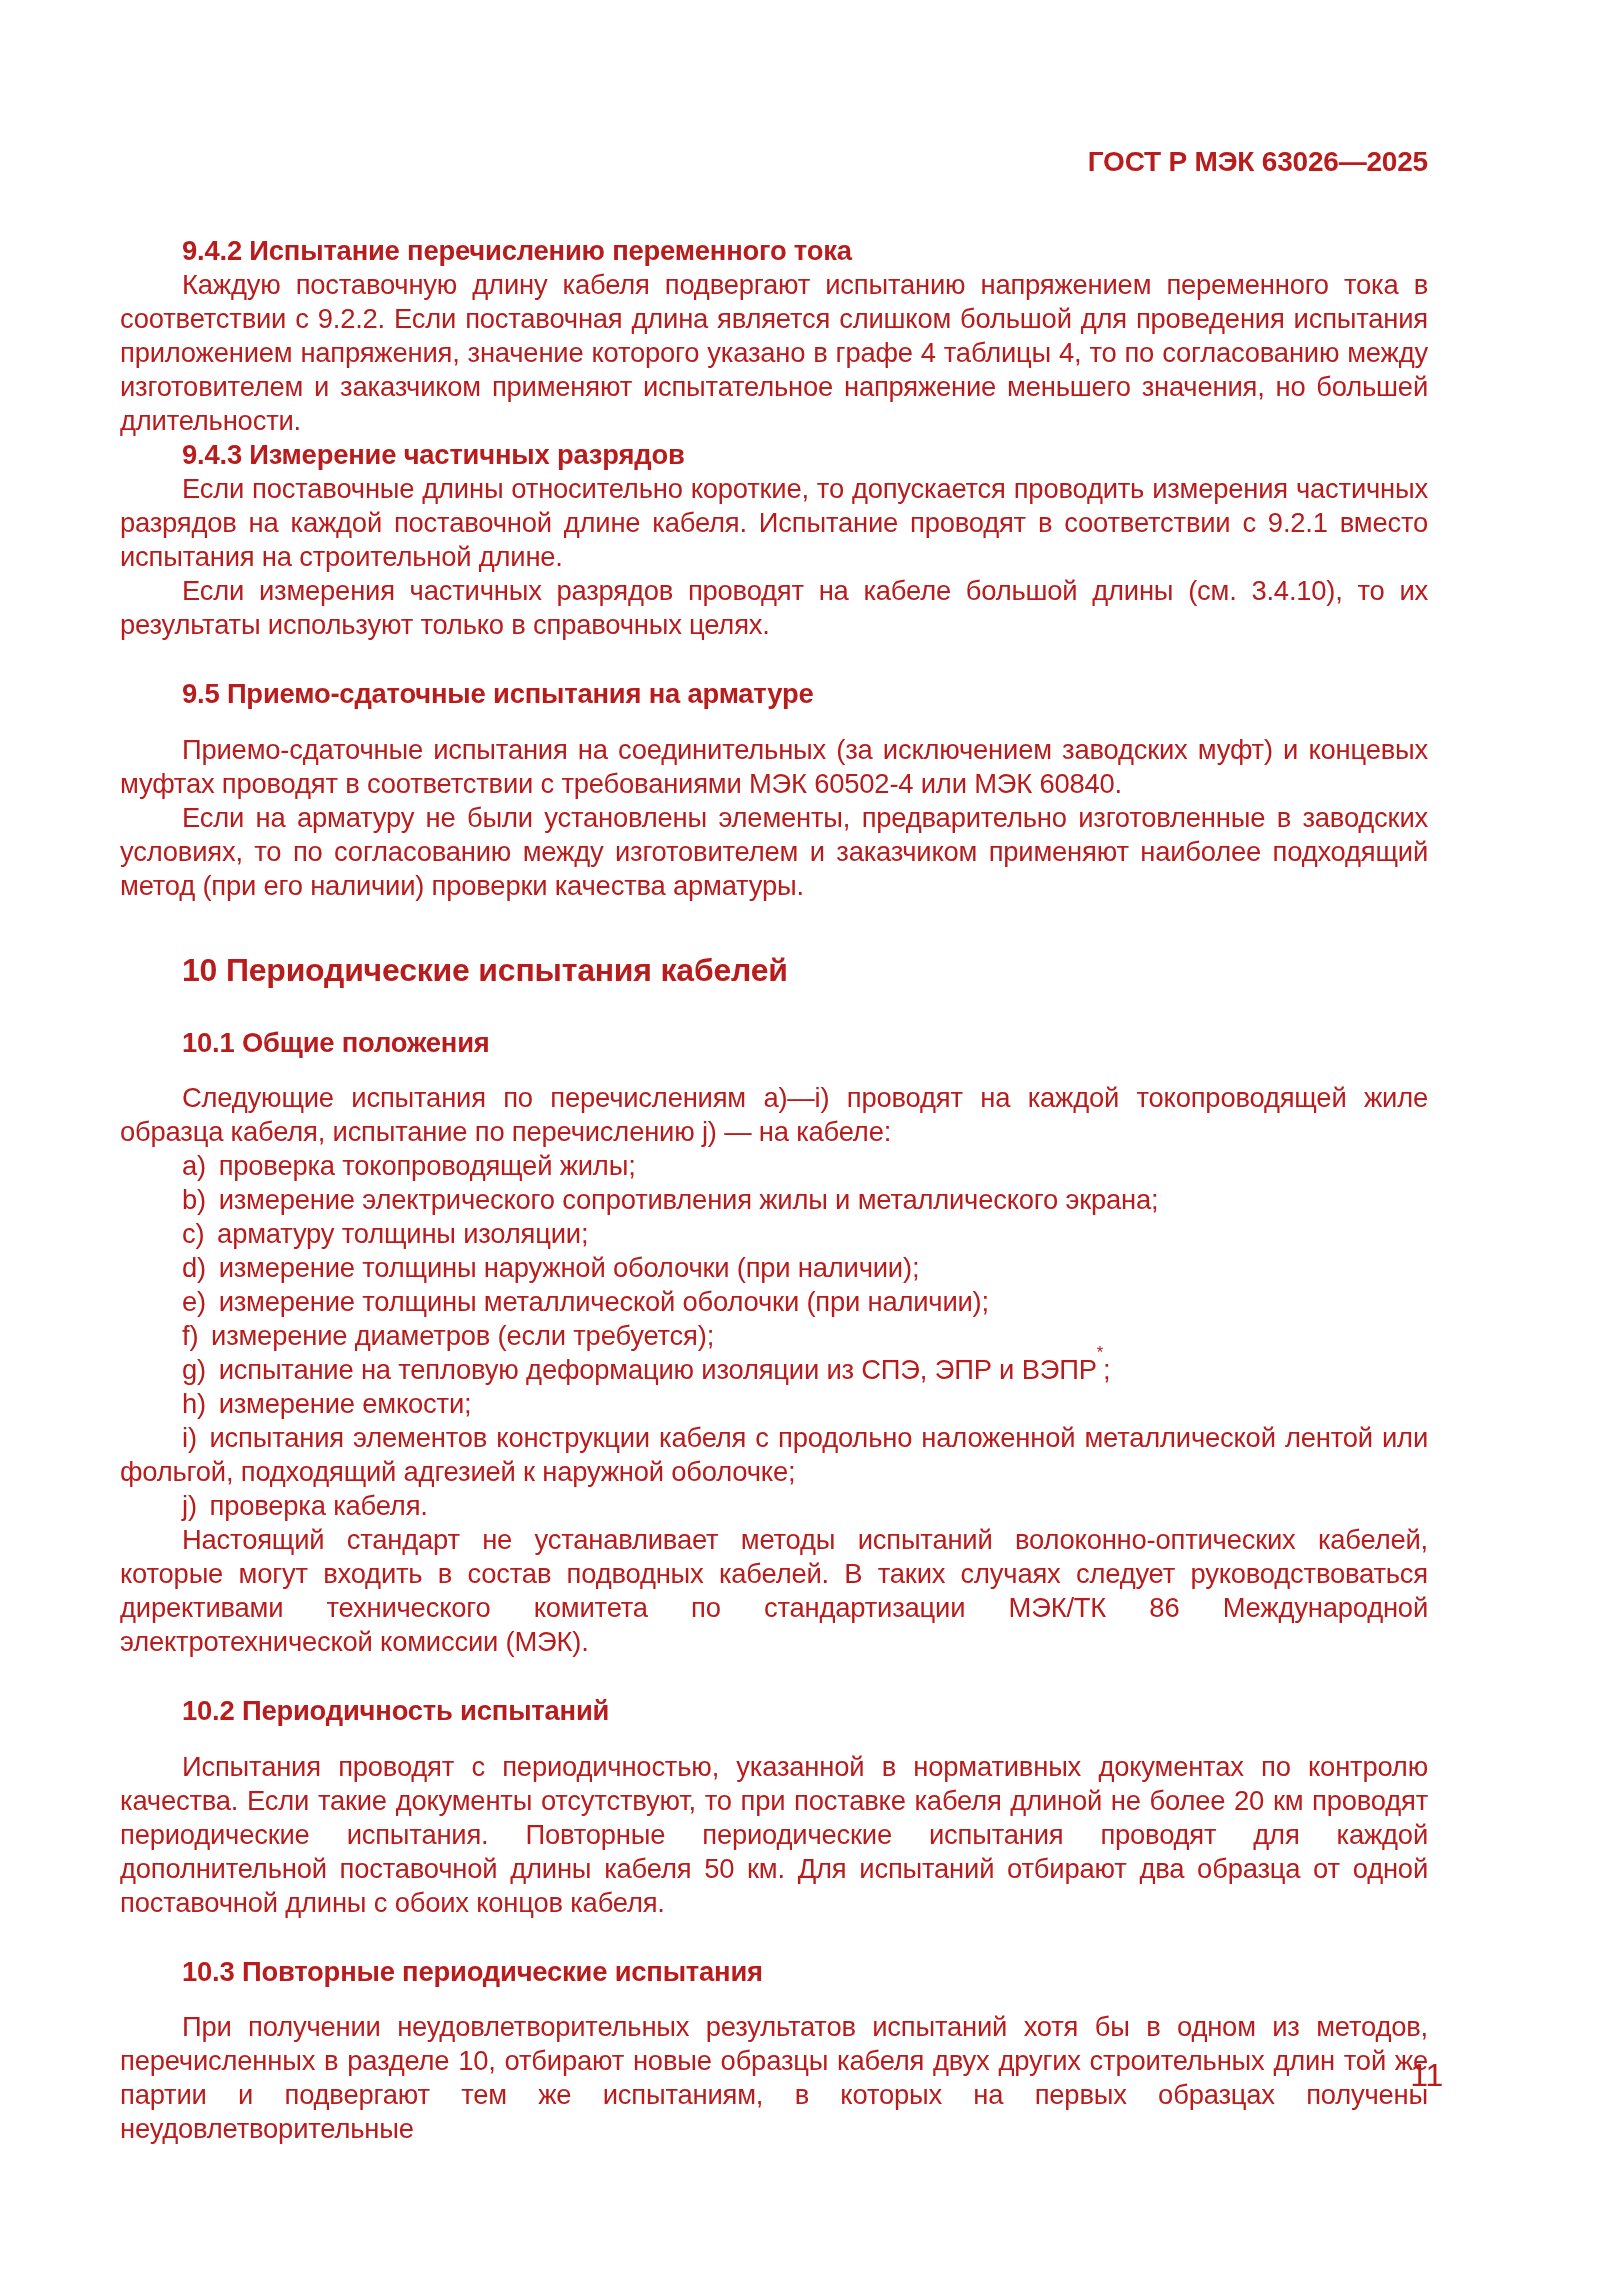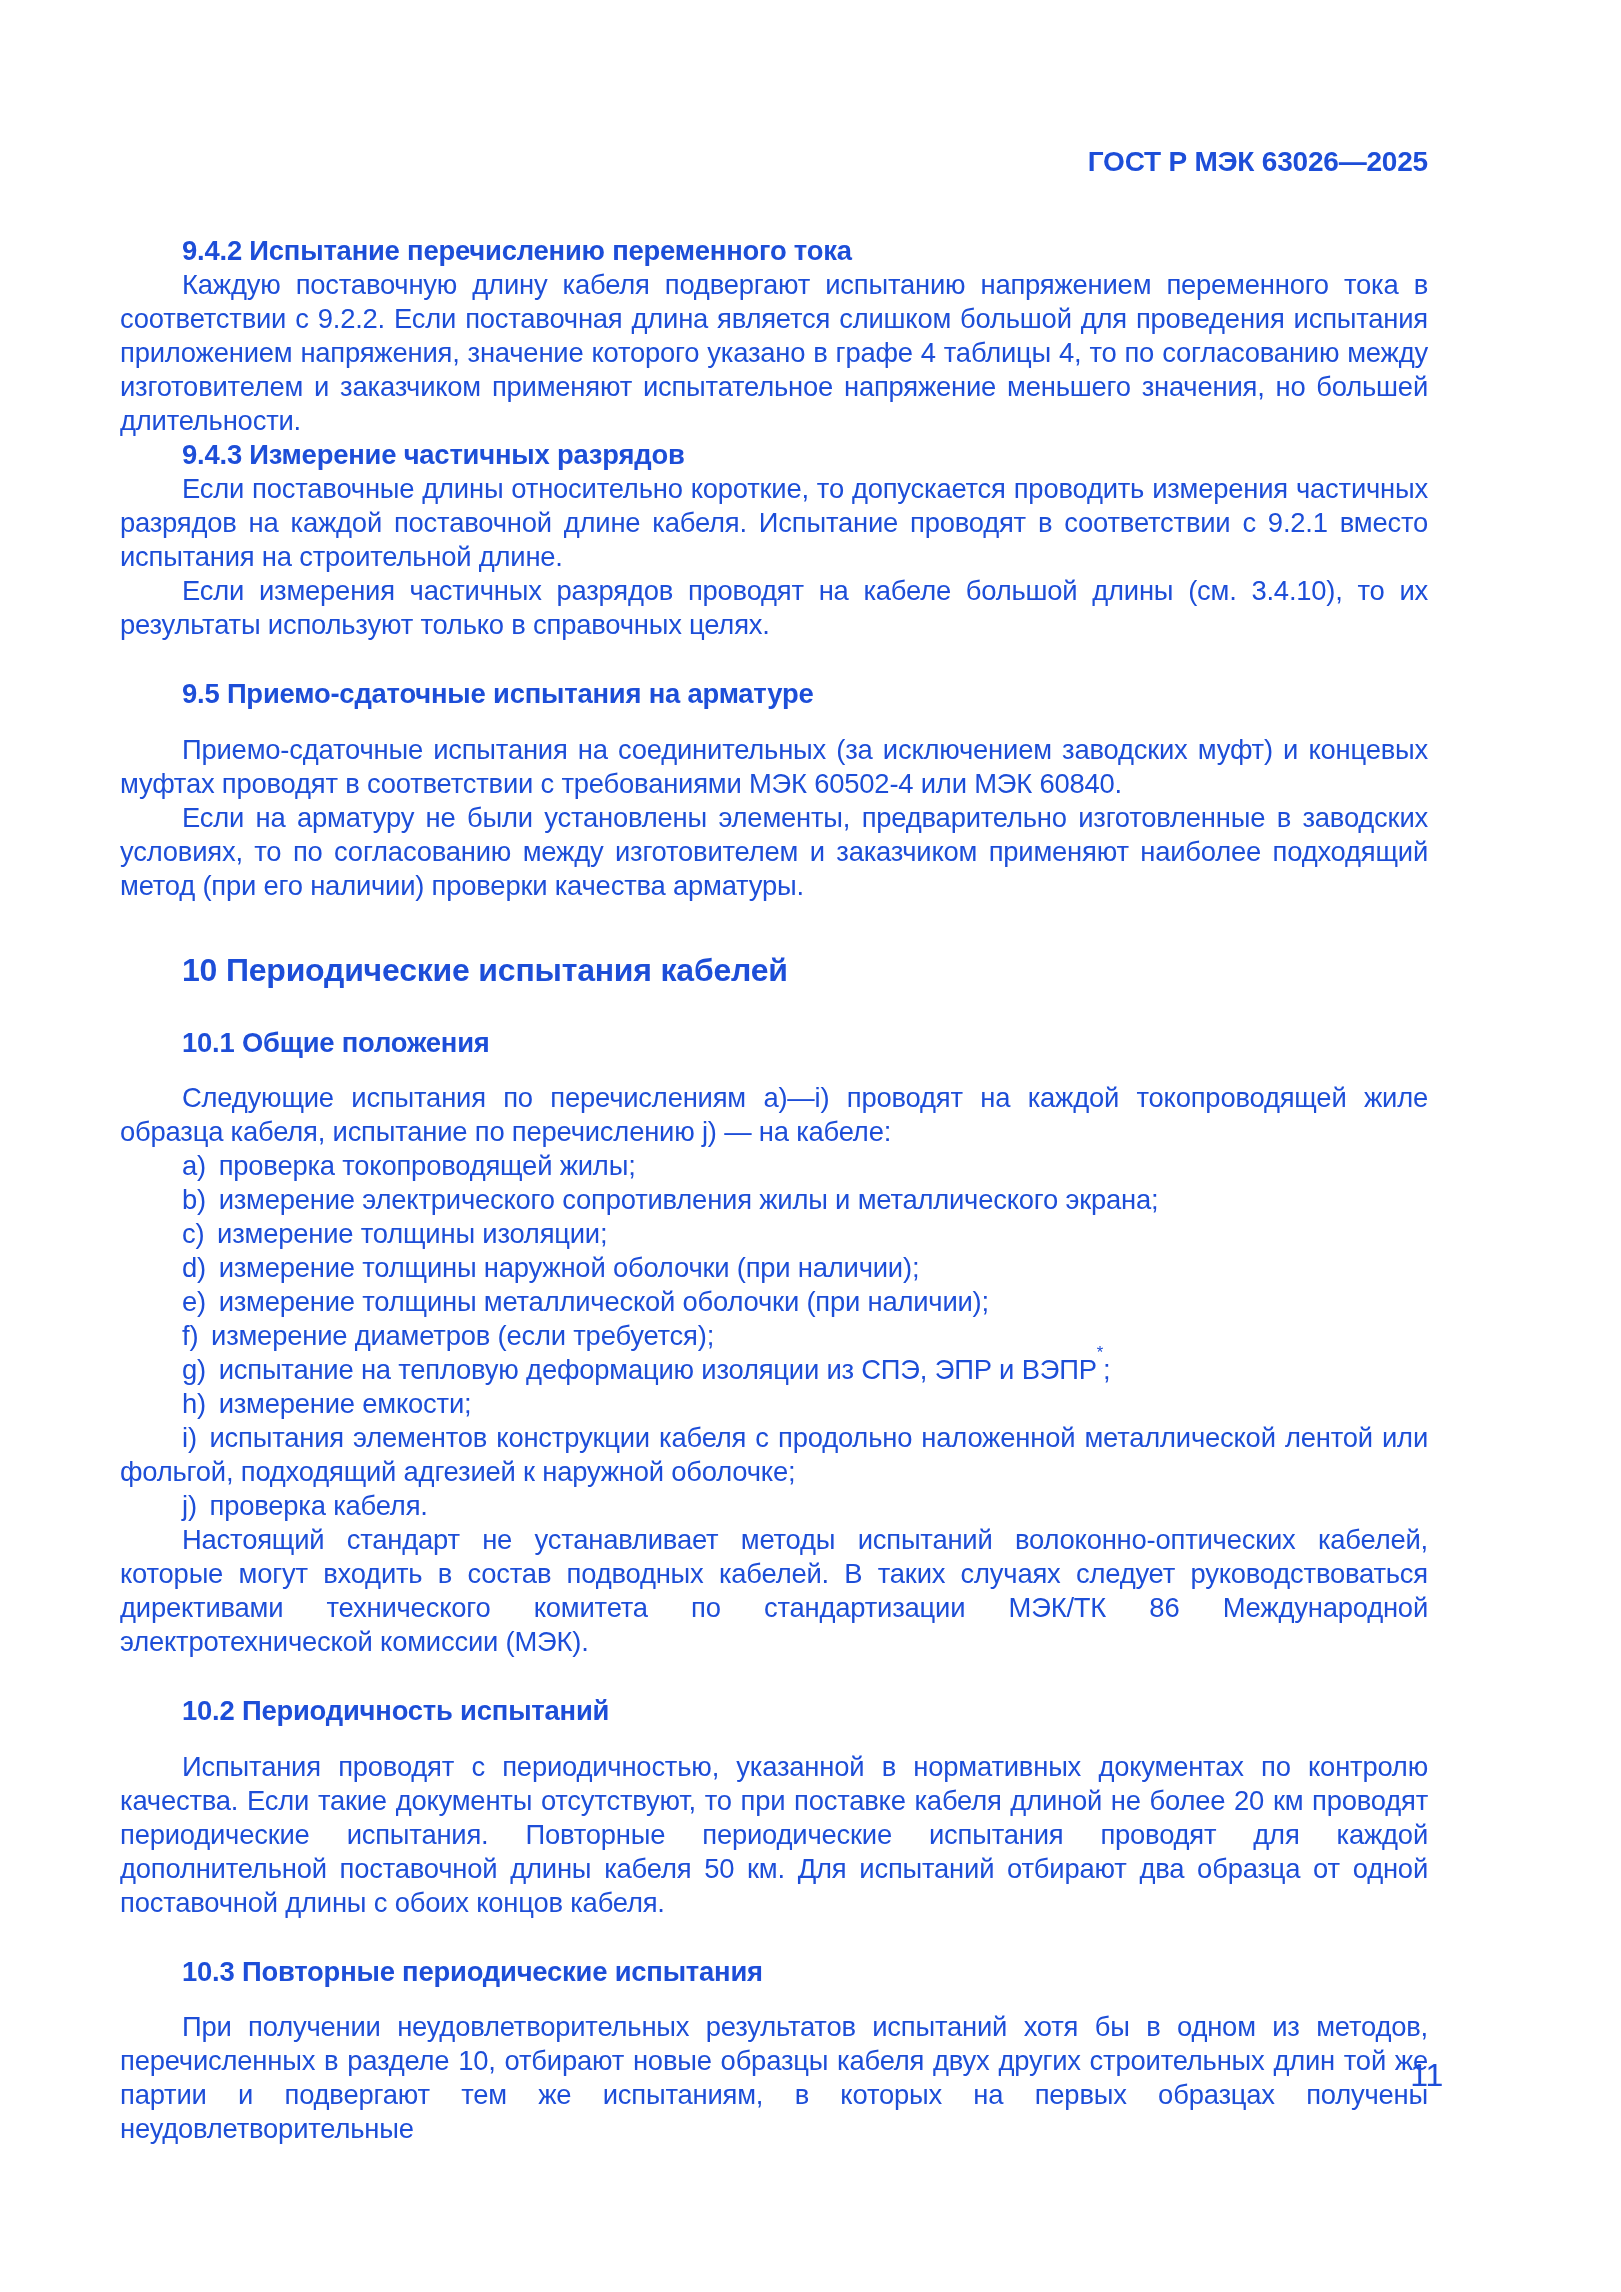--- a/index.html
+++ b/index.html
@@ -1,21 +1,21 @@
 <!DOCTYPE html>
 <html lang="ru"><head>
 <meta charset="utf-8">
 <style>
   html, body { margin: 0; padding: 0; background: #ffffff; }
   .page {
     position: relative;
     width: 1621px;
     height: 2293px;
     background: #ffffff;
-    color: #1d4ed8;
+    color: #b91c1c;
     font-family: "Liberation Sans", "DejaVu Sans", sans-serif;
     font-size: 27.4px;
     line-height: 34px;
     letter-spacing: -0.2px;
     overflow: hidden;
   }
   .content {
     position: absolute;
     left: 120px;
     top: 145px;
@@ -97,21 +97,21 @@
     <div class="h2">9.5 Приемо-сдаточные испытания на арматуре</div>
     <p class="p">Приемо-сдаточные испытания на соединительных (за исключением заводских муфт) и концевых муфтах проводят в соответствии с требованиями МЭК 60502-4 или МЭК 60840.</p>
     <p class="p">Если на арматуру не были установлены элементы, предварительно изготовленные в заводских условиях, то по согласованию между изготовителем и заказчиком применяют наиболее подходящий метод (при его наличии) проверки качества арматуры.</p>
 
     <div class="h1">10 Периодические испытания кабелей</div>
     <div class="h2">10.1 Общие положения</div>
     <p class="p">Следующие испытания по перечислениям а)—i) проводят на каждой токопроводящей жиле образца кабеля, испытание по перечислению j) — на кабеле:</p>
 
     <p class="li"><span class="marker">а)</span><span>проверка токопроводящей жилы;</span></p>
     <p class="li"><span class="marker">b)</span><span>измерение электрического сопротивления жилы и металлического экрана;</span></p>
-    <p class="li"><span class="marker">c)</span><span>измерение толщины изоляции;</span></p>
+    <p class="li"><span class="marker">c)</span><span>арматуру толщины изоляции;</span></p>
     <p class="li"><span class="marker">d)</span><span>измерение толщины наружной оболочки (при наличии);</span></p>
     <p class="li"><span class="marker">e)</span><span>измерение толщины металлической оболочки (при наличии);</span></p>
     <p class="li"><span class="marker">f)</span><span>измерение диаметров (если требуется);</span></p>
     <p class="li"><span class="marker">g)</span><span>испытание на тепловую деформацию изоляции из СПЭ, ЭПР и ВЭПР</span><sup class="fn">*</sup><span>;</span></p>
     <p class="li"><span class="marker">h)</span><span>измерение емкости;</span></p>
     <p class="li"><span class="marker">i)</span><span>испытания элементов конструкции кабеля с продольно наложенной металлической лентой или фольгой, подходящий адгезией к наружной оболочке;</span></p>
     <p class="li"><span class="marker">j)</span><span>проверка кабеля.</span></p>
 
     <p class="p">Настоящий стандарт не устанавливает методы испытаний волоконно-оптических кабелей, которые могут входить в состав подводных кабелей. В таких случаях следует руководствоваться директивами технического комитета по стандартизации МЭК/ТК 86 Международной электротехнической комиссии (МЭК).</p>
 

